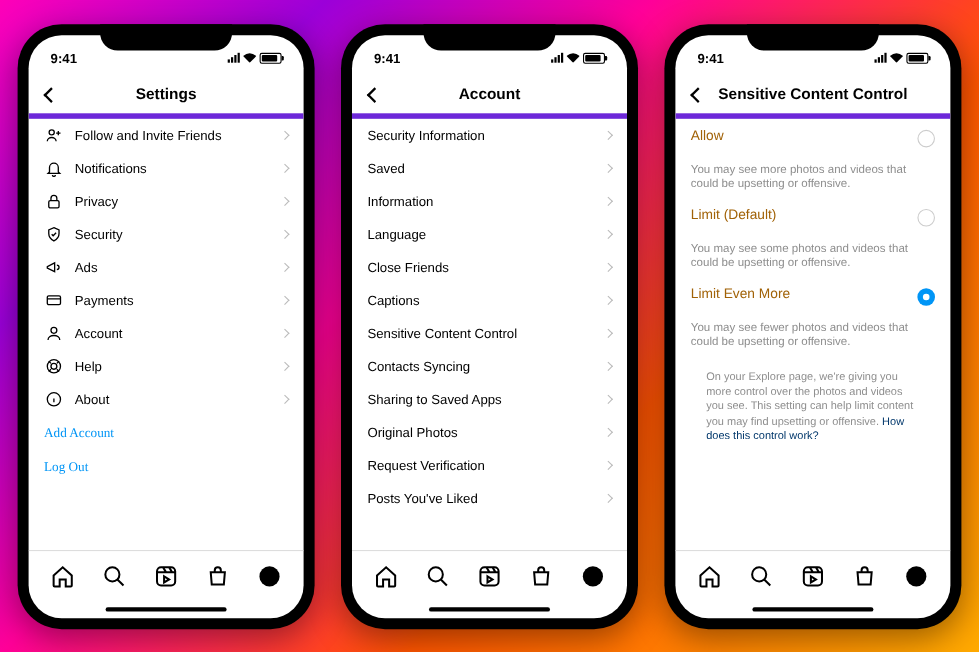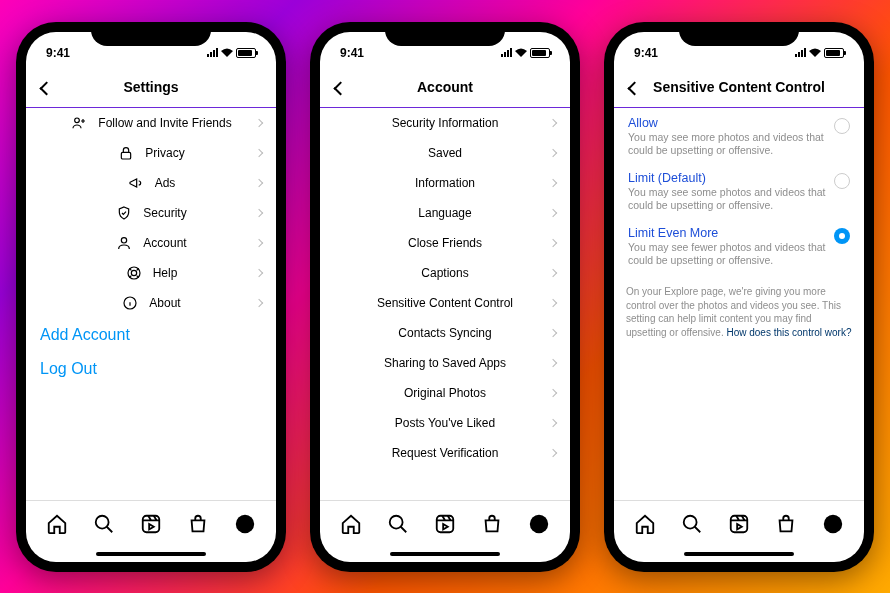--- a/index.html
+++ b/index.html
@@ -64,21 +64,21 @@
   .wifi { width:12px; height:9px; }
   .battery { width:20px; height:10px; border:1px solid #000; border-radius:2px; position:relative; }
   .battery:after { content:''; position:absolute; right:-3px; top:2px; width:2px; height:4px; background:#000; border-radius:0 1px 1px 0;}
   .battery-fill { position:absolute; left:1px; top:1px; bottom:1px; width:14px; background:#000; border-radius:1px;}
   .header {
     height: 40px;
     display: flex;
     align-items: center;
     justify-content: center;
     position: relative;
-    border-bottom: 1px solid #6d28d9;
+    border-bottom: 5px solid #6d28d9;
   }
   .header-title { font-size: 14px; font-weight: 700; }
   .back {
     position: absolute;
     left: 12px;
     top: 50%;
     transform: translateY(-50%);
     width: 10px;
     height: 10px;
     border-left: 2px solid #000;
@@ -89,41 +89,40 @@
     flex: 1;
     overflow: hidden;
     font-size: 12px;
   }
   .row {
     height: 30px;
     display: flex;
     align-items: center;
     padding: 0 14px;
     position: relative;
-    justify-content: center;
   }
   .row_icon { width: 18px; display:flex; align-items:center; justify-content:center; margin-right:10px; }
   .chev {
     position: absolute;
     right: 14px;
     width: 6px;
     height: 6px;
     border-right: 1.5px solid #bbb;
     border-top: 1.5px solid #bbb;
     transform: rotate(45deg);
   }
   .sect_label { font-size:12px; font-weight:700; padding: 12px 14px 6px; }
-  .linkrow { color:#0095f6; font-size:16px; padding: 8px 14px; }
+  .linkrow { color:#0095f6; font-size:12px; padding: 8px 14px; font-family: Liberation Serif, serif; }
   .radio-row { padding: 8px 14px 6px; position:relative;}
-  .radio-title { font-size:12.5px; font-weight:500; color:#1d4ed8;}
-  .radio-desc { font-size:10.5px; color:#8e8e8e; line-height:1.25; margin-top:1px; padding-right:24px;}
+  .radio-title { font-size:12.5px; font-weight:500; color:#a16207;}
+  .radio-desc { font-size:10.5px; color:#8e8e8e; line-height:1.25; margin-top:18px; padding-right:24px;}
   .radio-circle { position:absolute; right:14px; top:10px; width:16px; height:16px; border-radius:50%; border:1.5px solid #ccc;}
   .radio-circle.sel { border:none; background:#0095f6;}
   .radio-circle.sel:after { content:''; position:absolute; left:5px; top:5px; width:6px; height:6px; background:#fff; border-radius:50%;}
-  .footnote { font-size:10px; color:#8e8e8e; padding:12px 12px; line-height:1.35;}
+  .footnote { font-size:10px; color:#8e8e8e; padding:12px 28px; line-height:1.35;}
   .footnote a { color:#00376b; text-decoration:none;}
   .tabbar {
     height: 48px;
     border-top: 1px solid #ddd;
     display: flex;
     align-items: center;
     justify-content: space-around;
     padding: 0 8px;
   }
   .tabicon { width:22px; height:22px; display:flex; align-items:center; justify-content:center;}
@@ -171,44 +170,64 @@
               <path d="M3 20c0-3 3-5 6-5s6 2 6 5"></path>
               <path d="M18 6v6M15 9h6"></path>
             </svg>
           </span>
           <span>Follow and Invite Friends</span>
           <span class="chev"></span>
         </div>
       <div class="row">
           <span class="row_icon">
             <svg width="16" height="16" viewBox="0 0 24 24" fill="none" stroke="#000" stroke-width="1.8">
+              <path d="M6 17V11a6 6 0 0112 0v6l2 2H4z"></path>
+              <path d="M10 21a2 2 0 004 0"></path>
+            </svg>
+          </span>
+          <span>Notifications</span>
+          <span class="chev"></span>
+        </div>
+      <div class="row">
+          <span class="row_icon">
+            <svg width="16" height="16" viewBox="0 0 24 24" fill="none" stroke="#000" stroke-width="1.8">
               <rect x="5" y="11" width="14" height="10" rx="2"></rect>
               <path d="M8 11V8a4 4 0 018 0v3"></path>
             </svg>
           </span>
           <span>Privacy</span>
           <span class="chev"></span>
         </div>
       <div class="row">
           <span class="row_icon">
             <svg width="16" height="16" viewBox="0 0 24 24" fill="none" stroke="#000" stroke-width="1.8">
-              <path d="M3 11v2l10 5V6zM16 9a3 3 0 010 6"></path>
-            </svg>
-          </span>
-          <span>Ads</span>
-          <span class="chev"></span>
-        </div>
-      <div class="row">
-          <span class="row_icon">
-            <svg width="16" height="16" viewBox="0 0 24 24" fill="none" stroke="#000" stroke-width="1.8">
               <path d="M12 3l7 3v5c0 5-3 8-7 10-4-2-7-5-7-10V6z"></path>
               <path d="M9 12l2 2 4-4"></path>
             </svg>
           </span>
           <span>Security</span>
+          <span class="chev"></span>
+        </div>
+      <div class="row">
+          <span class="row_icon">
+            <svg width="16" height="16" viewBox="0 0 24 24" fill="none" stroke="#000" stroke-width="1.8">
+              <path d="M3 11v2l10 5V6zM16 9a3 3 0 010 6"></path>
+            </svg>
+          </span>
+          <span>Ads</span>
+          <span class="chev"></span>
+        </div>
+      <div class="row">
+          <span class="row_icon">
+            <svg width="16" height="16" viewBox="0 0 24 24" fill="none" stroke="#000" stroke-width="1.8">
+              <rect x="3" y="6" width="18" height="12" rx="2"></rect>
+              <path d="M3 10h18"></path>
+            </svg>
+          </span>
+          <span>Payments</span>
           <span class="chev"></span>
         </div>
       <div class="row">
           <span class="row_icon">
             <svg width="16" height="16" viewBox="0 0 24 24" fill="none" stroke="#000" stroke-width="1.8">
               <circle cx="12" cy="8" r="4"></circle>
               <path d="M4 21c0-4 4-6 8-6s8 2 8 6"></path>
             </svg>
           </span>
           <span>Account</span>
@@ -330,25 +349,25 @@
         </div>
       <div class="row">
           <span>Sharing to Saved Apps</span>
           <span class="chev"></span>
         </div>
       <div class="row">
           <span>Original Photos</span>
           <span class="chev"></span>
         </div>
       <div class="row">
+          <span>Request Verification</span>
+          <span class="chev"></span>
+        </div>
+      <div class="row">
           <span>Posts You've Liked</span>
-          <span class="chev"></span>
-        </div>
-      <div class="row">
-          <span>Request Verification</span>
           <span class="chev"></span>
         </div>
     </div>
     <div class="tabbar">
       <span class="tabicon">
           <svg width="22" height="22" viewBox="0 0 24 24" fill="none" stroke="#000" stroke-width="2">
             <path d="M3 11l9-8 9 8v10a1 1 0 01-1 1h-5v-7h-6v7H4a1 1 0 01-1-1z"></path>
           </svg>
         </span>
       <span class="tabicon">

